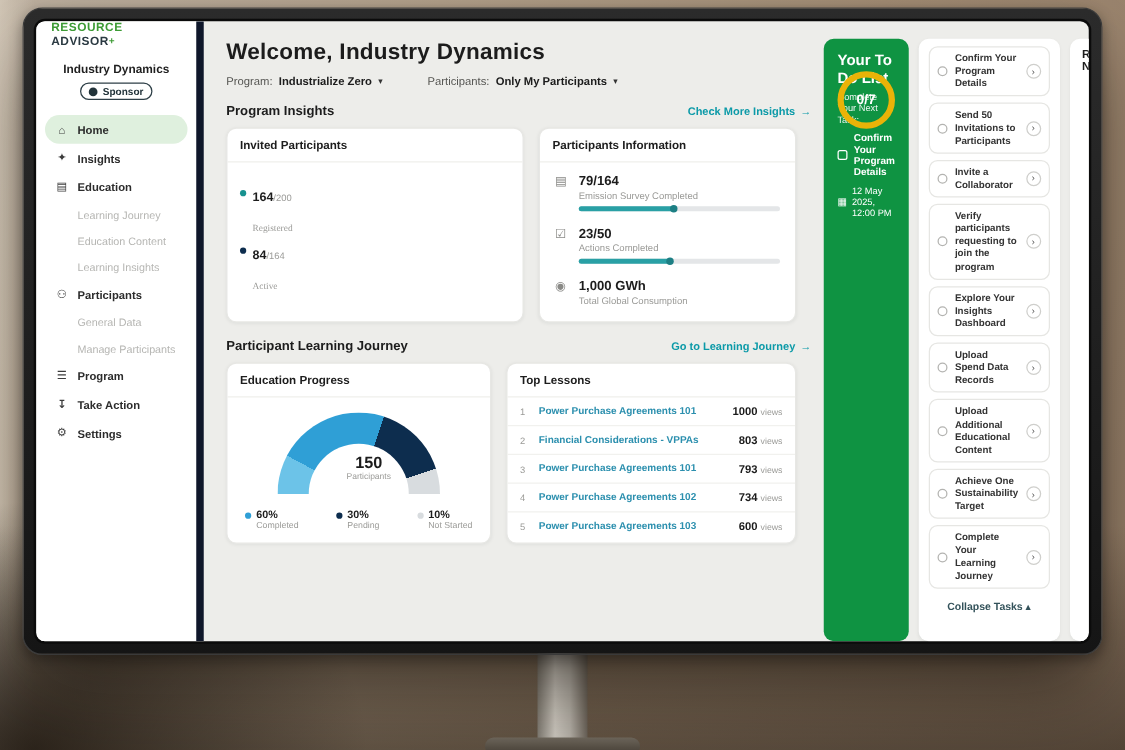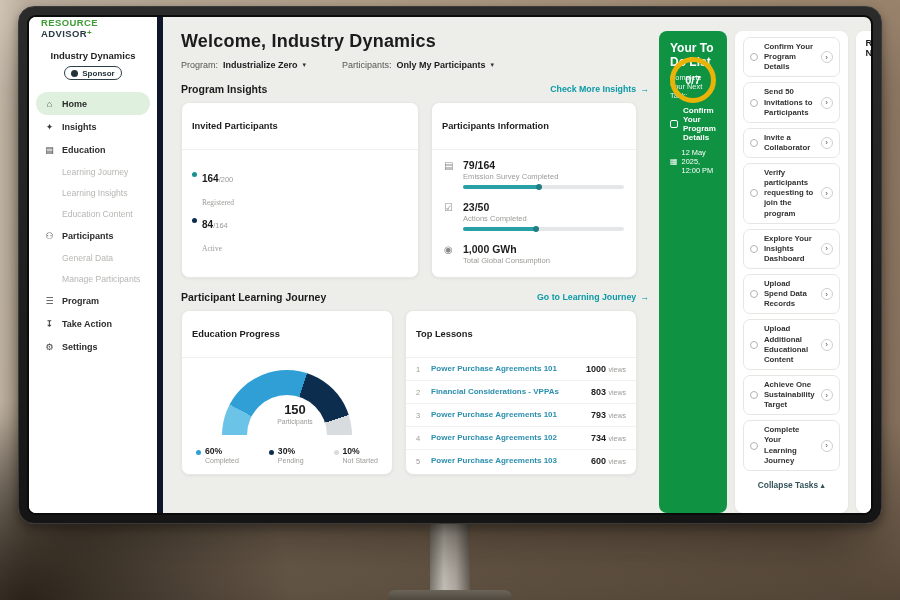--- a/index.html
+++ b/index.html
@@ -70,21 +70,21 @@
   .filter .val{ font-weight:bold; color:#1c1c1c; }
   .filter .car{ font-size:7px; color:#333; }
   .sec-hdr{ display:flex; align-items:center; justify-content:space-between; margin-top:13px; }
   .sec-title{ font-size:10.5px; font-weight:bold; color:#1c1c1c; }
   .sec-link{ font-size:8.8px; font-weight:bold; color:#0c9aa8; display:flex; gap:4px; align-items:center; cursor:pointer; }
   .cards{ display:flex; gap:12px; margin-top:7px; align-items:stretch; }
   .card{
     background:#fff; border:1px solid #e7e7e4; border-radius:8px;
     box-shadow:0 1px 3px rgba(20,30,40,.06);
   }
-  .card-hdr{ padding:18px 10px; font-size:9.3px; font-weight:bold; color:#1d1d1d; border-bottom:1px solid #efefec; }
+  .card-hdr{ padding:8px 10px; font-size:9.3px; font-weight:bold; color:#1d1d1d; border-bottom:1px solid #efefec; }
 
   
   .card-invited{ width:238px; }
   .invited-body{ display:flex; align-items:center; padding:11px 10px; gap:12px; }
   .donut{ width:104px; height:104px; border-radius:50%; position:relative; flex-shrink:0;
     background:conic-gradient(#17918f 0 295deg, #e3e4e1 295deg 360deg); }
   .donut-mid{ position:absolute; inset:11px; border-radius:50%;
     background:conic-gradient(#0d2d4e 0 184deg, #eef0f0 184deg 360deg); }
   .donut-hole{ position:absolute; inset:23px; border-radius:50%; background:#fff;
     display:flex; flex-direction:column; align-items:center; justify-content:center; }
@@ -190,22 +190,22 @@
           </div>
           <div class="nav-item">
             <span class="ic">✦</span>
             <span>Insights</span>
           </div>
           <div class="nav-item">
             <span class="ic">▤</span>
             <span>Education</span>
           </div>
           <div class="nav-sub">Learning Journey</div>
+          <div class="nav-sub">Education Content</div>
           <div class="nav-sub">Learning Insights</div>
-          <div class="nav-sub">Education Content</div>
           <div class="nav-item">
             <span class="ic">⚇</span>
             <span>Participants</span>
           </div>
           <div class="nav-sub">General Data</div>
           <div class="nav-sub">Manage Participants</div>
           <div class="nav-item">
             <span class="ic">☰</span>
             <span>Program</span>
           </div>

